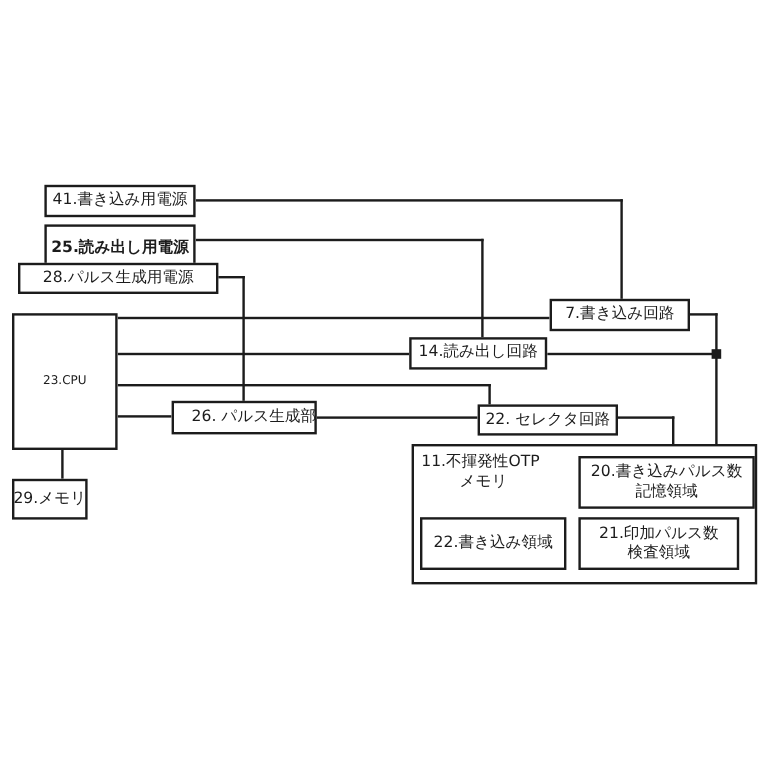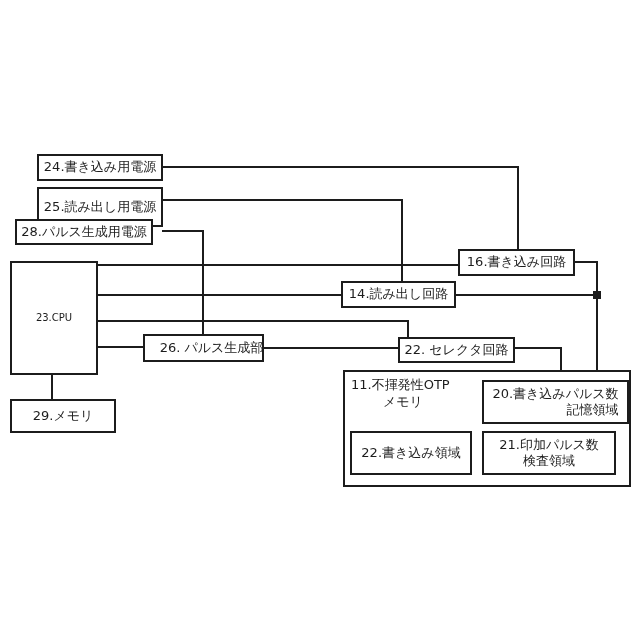--- a/index.html
+++ b/index.html
@@ -81,61 +81,61 @@
 
   <div class="line" style="left:456px; top:294px; width:141px; height:2px;"></div>
   <div class="junction-dot" style="left:593px; top:291px;"></div>
 
   <div class="line" style="left:515px; top:347px; width:47px; height:2px;"></div>
   <div class="line" style="left:560px; top:347px; width:2px; height:24px;"></div>
 
   <div class="line" style="left:51px; top:375px; width:2px; height:24px;"></div>
 
   <div class="box" style="left:37px; top:154px; width:126px; height:27px;">
-    <span>24.書き込み用電源</span>
+    <span>41.書き込み用電源</span>
   </div>
 
-  <div class="box" style="left:37px; top:187px; width:126px; height:40px;">
+  <div class="box" style="left:37px; top:187px; width:126px; height:40px;font-weight:bold;">
     <span>25.読み出し用電源</span>
   </div>
 
-  <div class="box" style="left:15px; top:219px; width:138px; height:26px;">
+  <div class="box" style="left:15px; top:219px; width:167px; height:26px;">
     <span>28.パルス生成用電源</span>
   </div>
 
   <div class="box" style="left:10px; top:261px; width:88px; height:114px; font-size:10px;">
     <span>23.CPU</span>
   </div>
 
-  <div class="box" style="left:10px; top:399px; width:106px; height:34px;">
+  <div class="box" style="left:10px; top:399px; width:63px; height:34px;">
     <span>29.メモリ</span>
   </div>
 
   <div class="box" style="left:143px; top:334px; width:121px; height:28px;padding-left:16px;">
     <span>26. パルス生成部</span>
   </div>
 
   <div class="box" style="left:458px; top:249px; width:117px; height:27px;">
-    <span>16.書き込み回路</span>
+    <span>7.書き込み回路</span>
   </div>
 
   <div class="box" style="left:341px; top:281px; width:115px; height:27px;">
     <span>14.読み出し回路</span>
   </div>
 
   <div class="box" style="left:398px; top:337px; width:117px; height:26px;">
     <span>22. セレクタ回路</span>
   </div>
 
   <div class="corner-label" style="left:343px; top:370px; width:288px; height:117px; padding:5px 0 0 6px;">
     <span class="l1">11.不揮発性OTP</span>
     <span class="l2">メモリ</span>
   </div>
 
-  <div class="box multiline" style="left:482px; top:380px; width:147px; height:44px;text-align:right;">
+  <div class="box multiline" style="left:482px; top:380px; width:147px; height:44px;">
     <span><span>20.書き込みパルス数</span><br>
     <span>記憶領域</span></span>
   </div>
 
   <div class="box" style="left:350px; top:431px; width:122px; height:44px;">
     <span>22.書き込み領域</span>
   </div>
 
   <div class="box multiline" style="left:482px; top:431px; width:134px; height:44px;">
     <span><span>21.印加パルス数</span><br>

